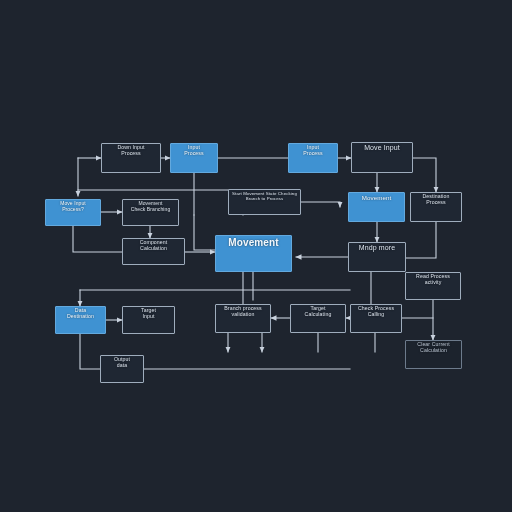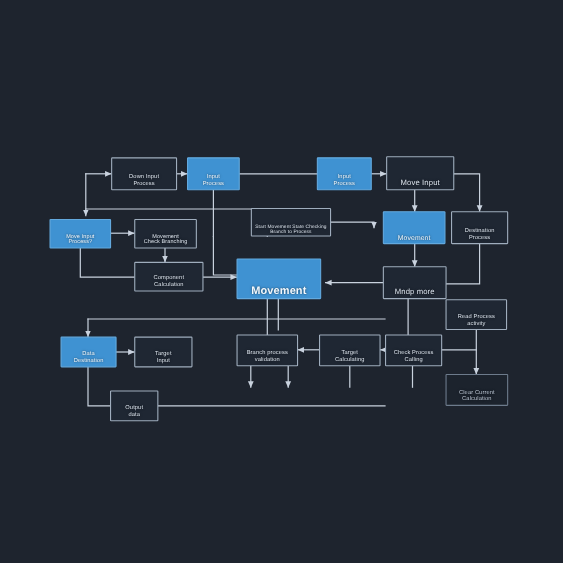--- a/index.html
+++ b/index.html
@@ -20,21 +20,21 @@
     left: 0;
     top: 0;
     width: 512px;
     height: 512px;
     pointer-events: none;
   }
   .node {
     position: absolute;
     box-sizing: border-box;
     display: flex;
-    align-items: flex-end;
+    align-items: flex-start;
     justify-content: center;
     text-align: center;
     border-radius: 1px;
     line-height: 1.15;
     padding: 1px 2px;
     overflow: hidden;
     letter-spacing: 0.1px;
   }
   .node.dark {
     background: #1f2733;

